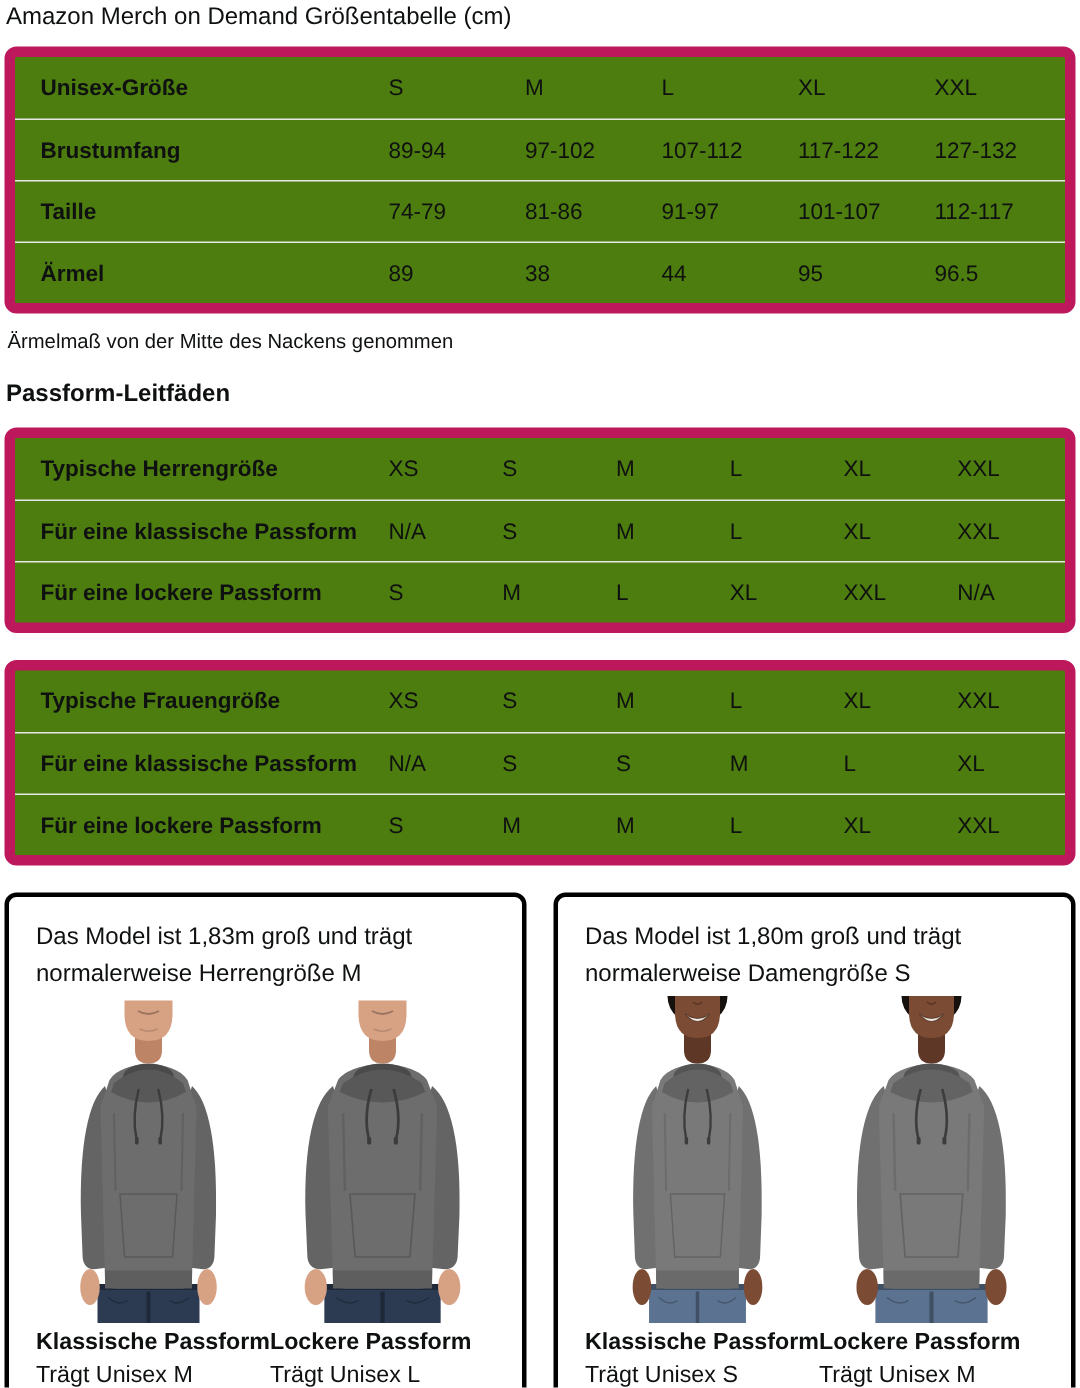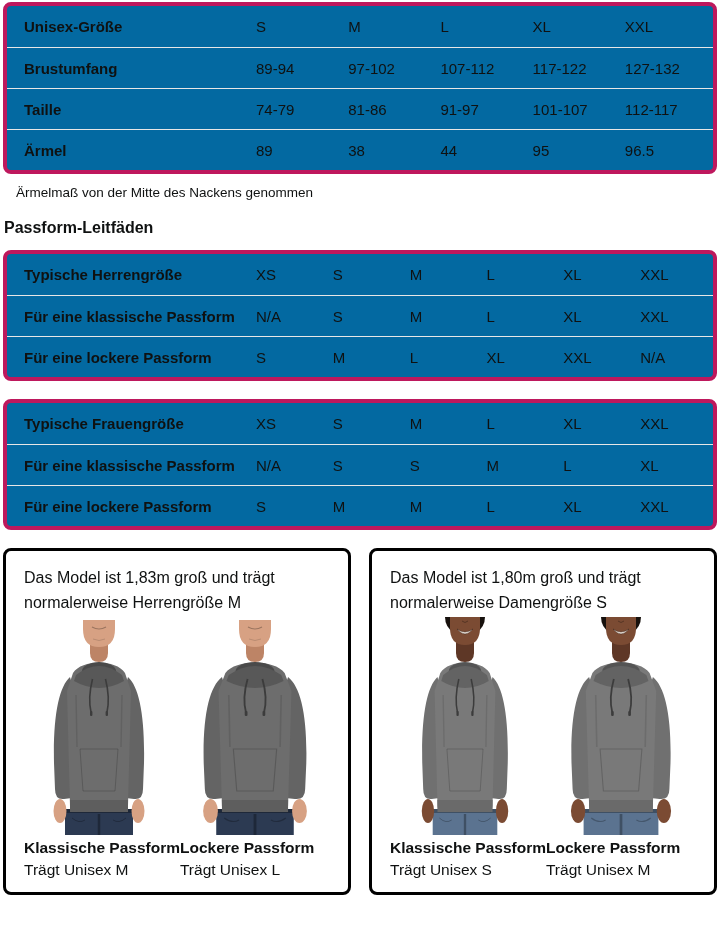--- a/index.html
+++ b/index.html
@@ -13,23 +13,23 @@
   .page { padding: 2px 3px 0 3px; }
 
   .page-title {
     font-size: 16px;
     font-weight: 400;
     line-height: 20px;
     margin: 0 0 9px 1px;
   }
 
   .tbl {
-    border: 4px solid #be185d;
+    border: 7px solid #be185d;
     border-radius: 8px;
-    background: #0369a1;
+    background: #4d7c0f;
     overflow: hidden;
   }
   .tbl-row { display: flex; align-items: center; height: 41px; }
   .tbl-row + .tbl-row { border-top: 1px solid #e7e7e7; }
   .cell-label {
     flex: 0 0 245px;
     padding-left: 17px;
     font-weight: 700;
     font-size: 15px;
     white-space: nowrap;
@@ -38,21 +38,21 @@
     flex: 1 1 0;
     padding-left: 4px;
     font-size: 15px;
     font-weight: 400;
     white-space: nowrap;
   }
 
   .note {
     font-size: 13.5px;
     line-height: 18px;
-    margin: 10px 0 0 13px;
+    margin: 10px 0 0 2px;
   }
   .section-title {
     font-size: 16px;
     font-weight: 700;
     line-height: 20px;
     margin: 16px 0 12px 1px;
   }
   .tbl-gap { margin-top: 18px; }
 
   .cards { display: flex; gap: 18px; margin-top: 18px; }
@@ -87,20 +87,21 @@
     line-height: 22px;
     text-align: center;
     white-space: nowrap;
   }
 </style>
 </head>
 <body>
 
 <div class="page">
 
+  <div class="page-title">Amazon Merch on Demand Größentabelle (cm)</div>
 
   <div class="tbl">
     <div class="tbl-row">
       <span class="cell-label">Unisex-Größe</span>
       <span class="cell-val">S</span>
       <span class="cell-val">M</span>
       <span class="cell-val">L</span>
       <span class="cell-val">XL</span>
       <span class="cell-val">XXL</span>
     </div>

